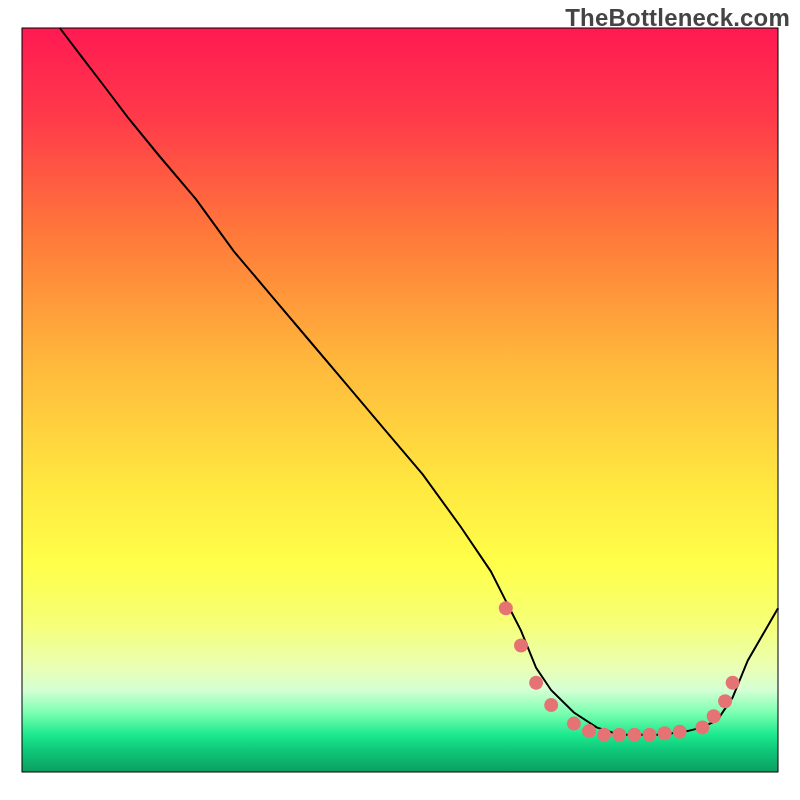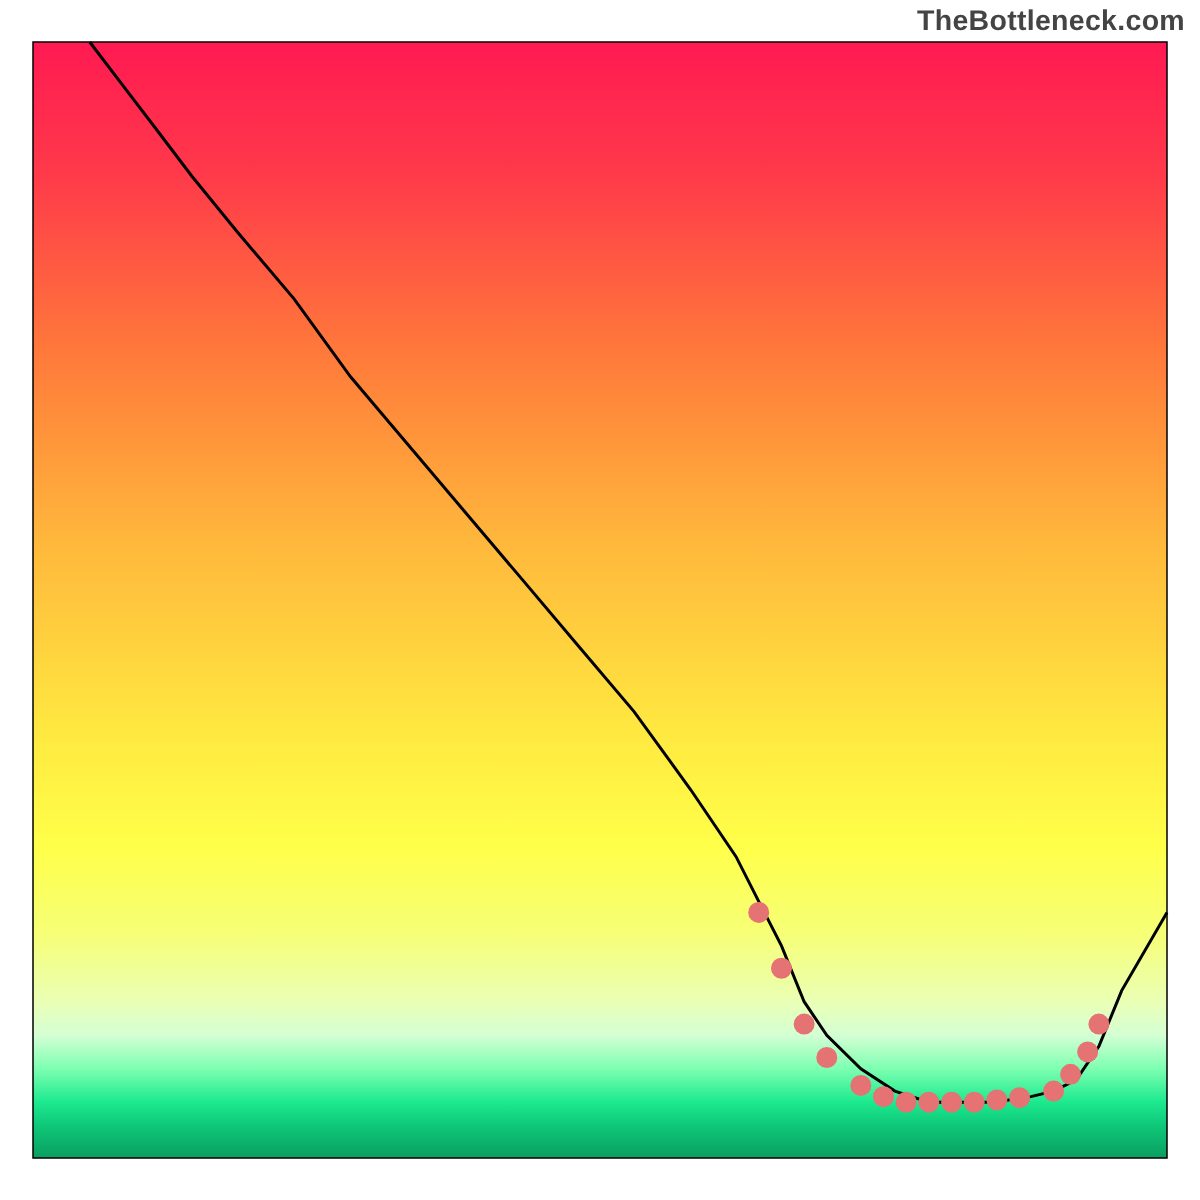--- a/index.html
+++ b/index.html
@@ -13,21 +13,21 @@
   }
   .chart-wrap {
     position: relative;
     width: 800px;
     height: 800px;
   }
   .watermark {
     position: absolute;
     top: 4px;
     right: 10px;
-    font-size: 19px;
+    font-size: 24px;
     font-weight: 600;
     color: #444;
     letter-spacing: 0.2px;
     z-index: 10;
   }
   svg.chart {
     position: absolute;
     inset: 0;
     width: 800px;
     height: 800px;

